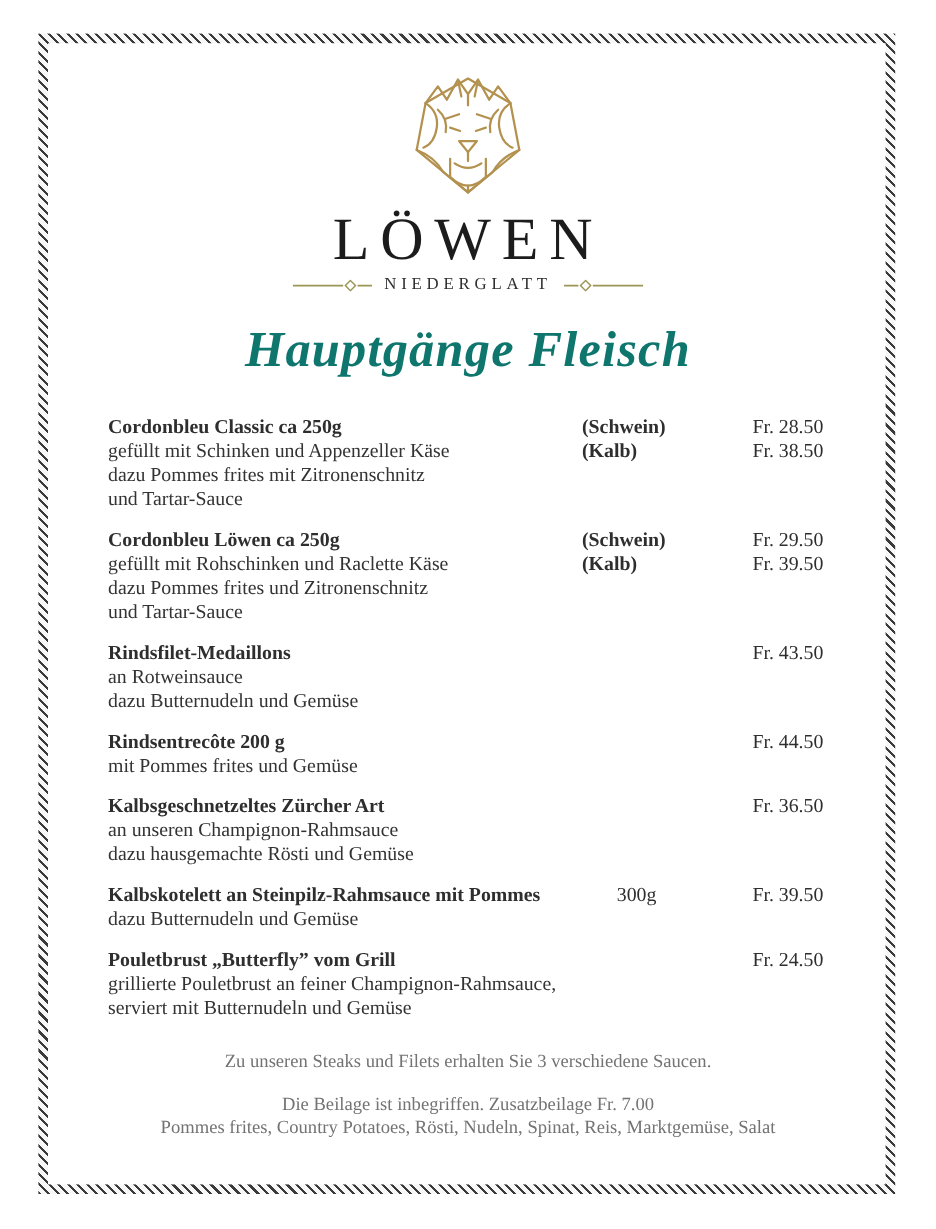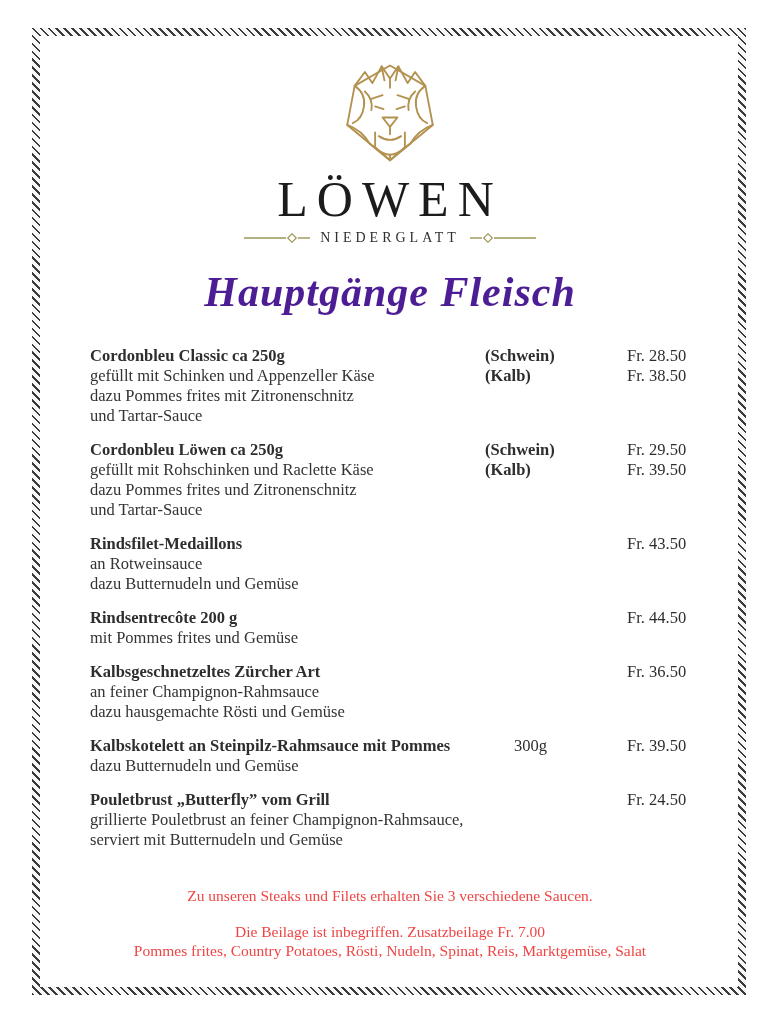--- a/index.html
+++ b/index.html
@@ -35,21 +35,21 @@
   }
   .location{
     font-size:14px;letter-spacing:4px;color:#2f2f2f;
   }
   .ornament{display:block;}
   
   .page-title{
     text-align:center;
     font-style:italic;font-weight:bold;
     font-size:42px;line-height:48px;
-    color:#4c1d95;
+    color:#0f766e;
     margin-top:22px;
     letter-spacing:1px;
   }
   
   .menu{
     margin:30px 0 0 50px;width:612px;
     font-size:16.5px;line-height:20px;
   }
   .item{position:relative;margin-bottom:14px;}
   .item .name{font-weight:bold;}
@@ -60,23 +60,23 @@
   .variants div{line-height:20px;}
   .prices{
     position:absolute;left:537px;top:0;font-weight:normal;white-space:nowrap;
   }
   .prices div{line-height:20px;}
   .size{
     position:absolute;left:424px;top:0;font-weight:normal;
   }
   
   .footer{
-    text-align:center;margin-top:36px;
+    text-align:center;margin-top:25px;
     font-size:15.5px;line-height:19px;
-    color:#ef4444;
+    color:#737373;
   }
   .footer .note1{margin:0 0 17px 0;}
   .footer .note2,.footer .note3{margin:0;}
 </style>
 </head>
 <body>
 
 <div class="frame">
   <div class="frame-inner"></div>
 </div>
@@ -167,21 +167,21 @@
       </div>
       <div class="item">
         <div class="name">Rindsentrecôte 200 g</div>
         <div class="desc">mit Pommes frites und Gemüse</div>
         <div class="prices">
           <div>Fr. 44.50</div>
         </div>
       </div>
       <div class="item">
         <div class="name">Kalbsgeschnetzeltes Zürcher Art</div>
-        <div class="desc">an feiner Champignon-Rahmsauce</div>
+        <div class="desc">an unseren Champignon-Rahmsauce</div>
         <div class="desc">dazu hausgemachte Rösti und Gemüse</div>
         <div class="prices">
           <div>Fr. 36.50</div>
         </div>
       </div>
       <div class="item">
         <div class="name">Kalbskotelett an Steinpilz-Rahmsauce mit Pommes</div>
         <span class="size">300g</span>
         <div class="desc">dazu Butternudeln und Gemüse</div>
         <div class="prices">

